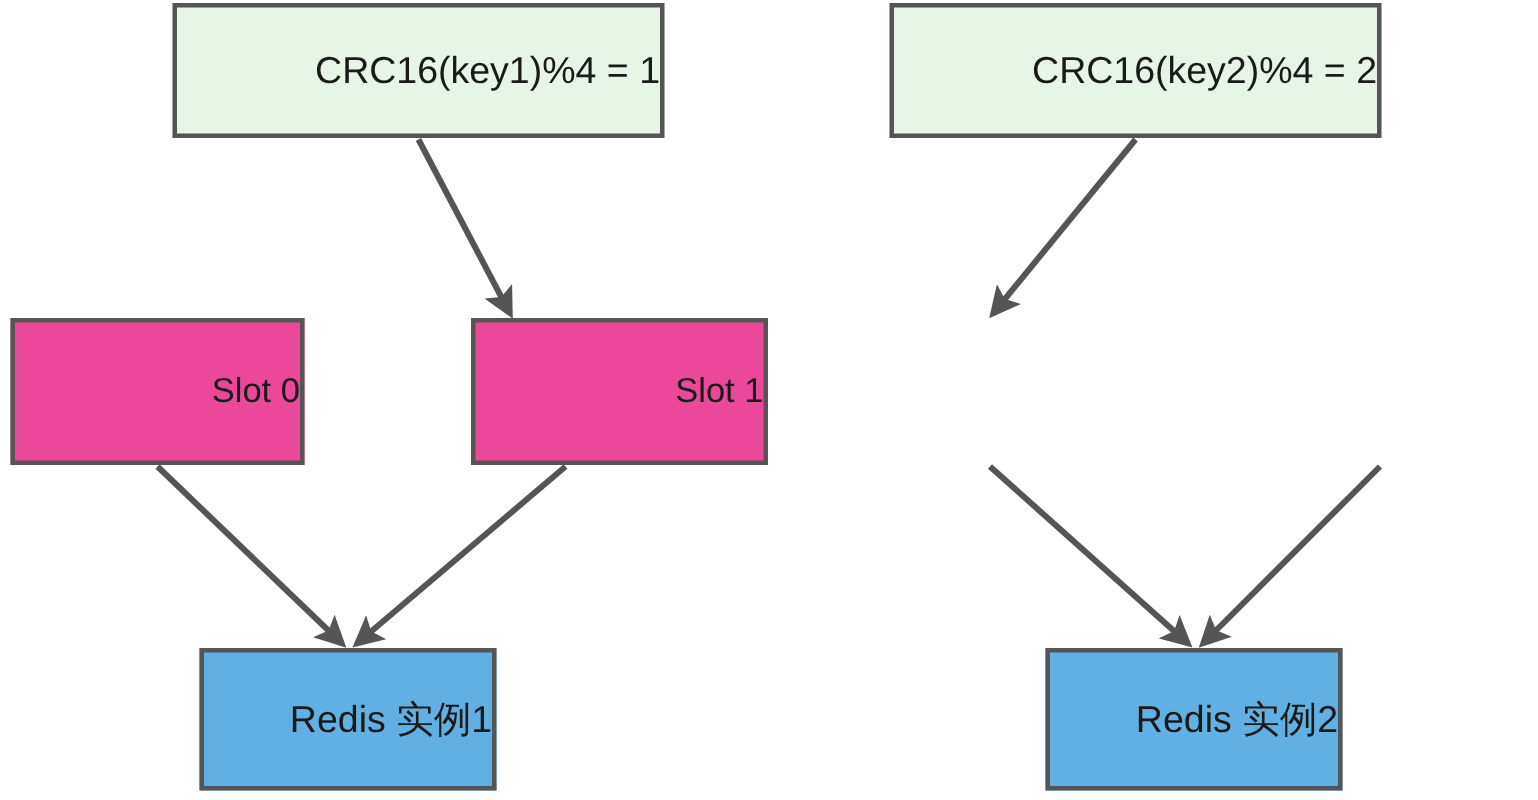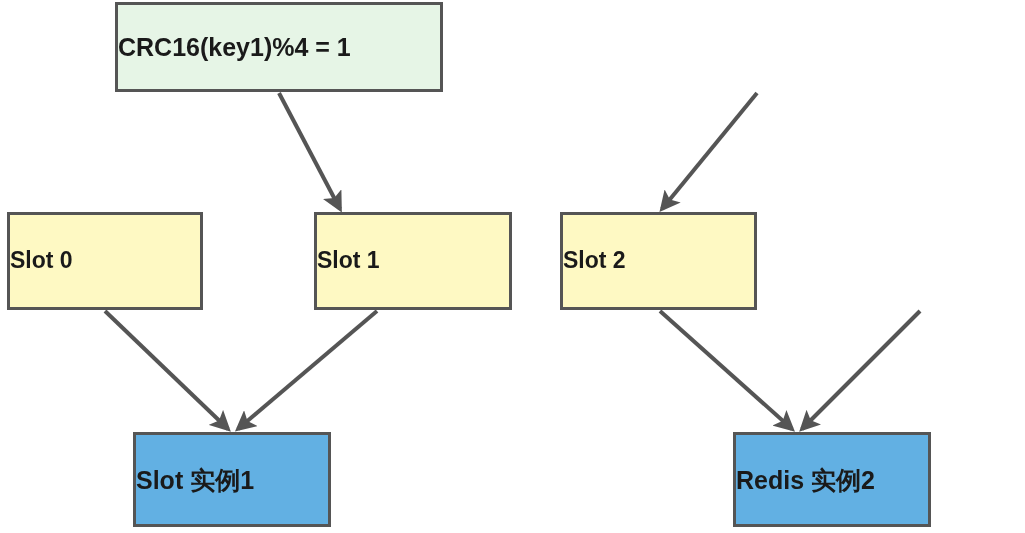--- a/index.html
+++ b/index.html
@@ -24,33 +24,32 @@
     width: 1025px;
     height: 533px;
     pointer-events: none;
   }
   .node {
     position: absolute;
     box-sizing: border-box;
     border: 3px solid #555555;
     display: flex;
     align-items: center;
-    justify-content: flex-start;
+    justify-content: flex-end;
     text-align: center;
     color: #1a1a1a;
     line-height: 1.2;
     white-space: nowrap;
-    font-weight: bold;
   }
   .node-hash {
     background: #e6f5e6;
     font-size: 25px;
   }
   .node-slot {
-    background: #fef9c3;
+    background: #ec4899;
     font-size: 23px;
   }
   .node-redis {
     background: #62b0e3;
     font-size: 25px;
   }
 </style>
 </head>
 <body>
 
@@ -69,35 +68,35 @@
         <line x1="377" y1="311" x2="238" y2="429" stroke="#555555" stroke-width="4" marker-end="url(#arrowhead)"></line>
         <line x1="660" y1="311" x2="792" y2="429" stroke="#555555" stroke-width="4" marker-end="url(#arrowhead)"></line>
         <line x1="920" y1="311" x2="802" y2="429" stroke="#555555" stroke-width="4" marker-end="url(#arrowhead)"></line>
       </g>
   </svg>
 
   <div class="node node-hash" style="left: 115px; top: 2px; width: 328px; height: 90px;">
     <span>CRC16(key1)%4 = 1</span>
   </div>
 
+  <div class="node node-hash" style="left: 593px; top: 2px; width: 328px; height: 90px;">
+    <span>CRC16(key2)%4 = 2</span>
+  </div>
 
   <div class="node node-slot" style="left: 7px; top: 212px; width: 196px; height: 98px;">
     <span>Slot 0</span>
   </div>
 
   <div class="node node-slot" style="left: 278px; top: 212px; width: 198px; height: 98px; margin-left: 36px;">
     <span>Slot 1</span>
   </div>
 
-  <div class="node node-slot" style="left: 560px; top: 212px; width: 197px; height: 98px;">
-    <span>Slot 2</span>
-  </div>
 
 
   <div class="node node-redis" style="left: 133px; top: 432px; width: 198px; height: 95px;">
-    <span>Slot 实例1</span>
+    <span>Redis 实例1</span>
   </div>
 
-  <div class="node node-redis" style="left: 697px; top: 432px; width: 198px; height: 95px; margin-left: 36px;">
+  <div class="node node-redis" style="left: 697px; top: 432px; width: 198px; height: 95px;">
     <span>Redis 实例2</span>
   </div>
 
 </div>
 
 </body></html>

